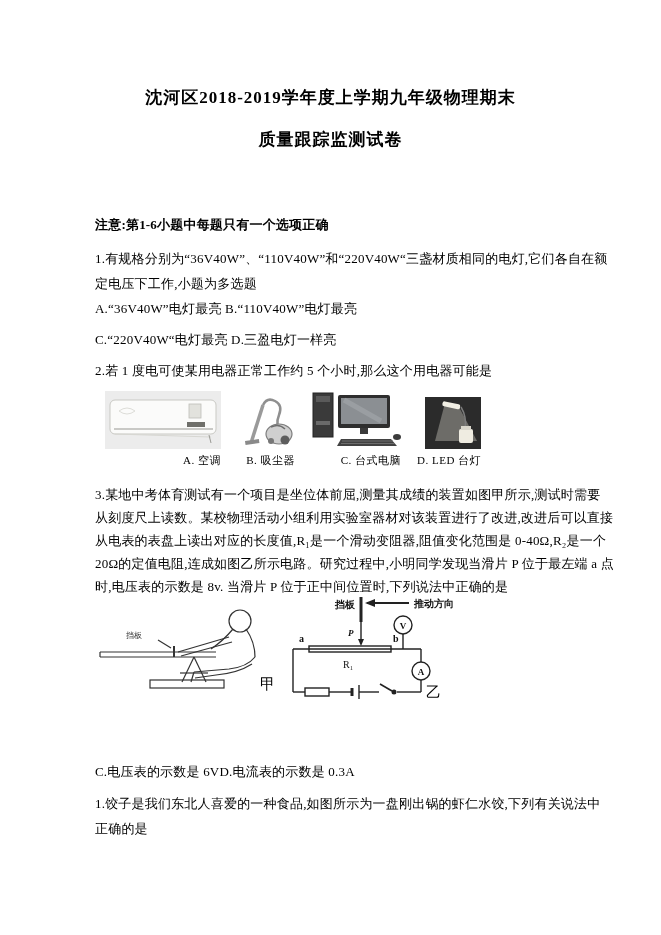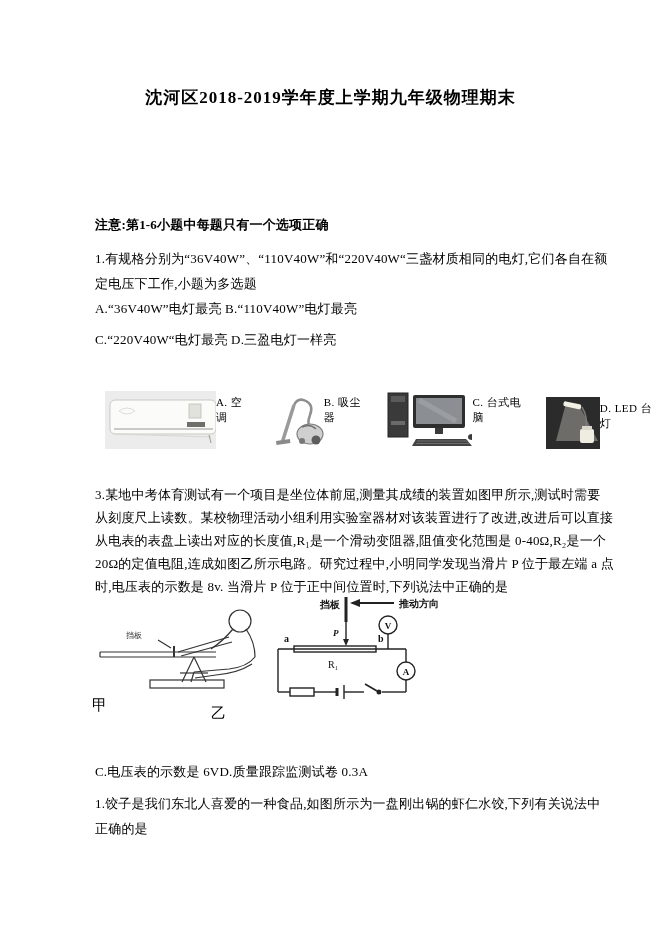--- a/index.html
+++ b/index.html
@@ -7,44 +7,46 @@
     position:relative;width:661px;height:885px;background:#ffffff;
     overflow:hidden;color:#000;
     font-family:"Liberation Serif","DejaVu Serif",serif;
   }
   .blk{position:absolute;left:95px;font-size:13px;line-height:23px;white-space:nowrap;letter-spacing:.2px;}
   .title-line{left:0;width:661px;text-align:center;font-weight:bold;font-size:17px;letter-spacing:1px;}
   .intro{line-height:25px;}
   .note{font-weight:bold;}
   .q1para,.q4para{line-height:25px;}
   .appl-row{position:absolute;left:105px;top:391px;display:flex;align-items:flex-end;gap:16px;}
-  .appl{display:flex;flex-direction:row;align-items:flex-start;}
+  .appl{display:flex;flex-direction:column;align-items:flex-end;}
   .appl-label{font-size:11px;margin-top:4px;letter-spacing:.5px;}
   .fig-row{position:absolute;left:92px;top:594px;display:flex;align-items:flex-start;}
-  .fig-item{display:flex;flex-direction:column;align-items:flex-start;}
+  .fig-item{display:flex;flex-direction:row;align-items:flex-end;}
   .fig-caption{font-size:15px;margin-top:2px;}
   .fig-caption-yi{font-size:15px;margin-top:2px;margin-left:-55px;}
   svg text{font-family:"Liberation Serif","DejaVu Serif",serif;}
 </style>
 </head>
 <body>
 
 <div class="page">
 
   <div class="blk title-line" style="top:86px">沈河区2018-2019学年度上学期九年级物理期末</div>
+  <div class="blk title-line" style="top:128px">质量跟踪监测试卷</div>
 
   <div class="blk note" style="top:213px">注意:第1-6小题中每题只有一个选项正确</div>
 
   <div class="blk q1para" style="top:246px">
     <div>1.有规格分别为“36V40W”、“110V40W”和“220V40W“三盏材质相同的电灯,它们各自在额</div>
     <div>定电压下工作,小题为多选题</div>
   </div>
   <div class="blk" style="top:297px">A.“36V40W”电灯最亮 B.“110V40W”电灯最亮</div>
   <div class="blk" style="top:328px">C.“220V40W“电灯最亮 D.三盈电灯一样亮</div>
 
+  <div class="blk" style="top:359px">2.若 1 度电可使某用电器正常工作约 5 个小时,那么这个用电器可能是</div>
 
   <div class="appl-row">
     <div class="appl">
       <svg width="116" height="58">
         <rect x="0" y="0" width="116" height="58" fill="#ececec"></rect>
         <rect x="5" y="9" width="106" height="34" rx="5" fill="#fbfbfa" stroke="#c9c9c4" stroke-width="1"></rect>
         <path d="M14 20 q8 -6 16 0 q-8 6 -16 0" fill="none" stroke="#ddddd8" stroke-width="1"></path>
         <rect x="84" y="13" width="12" height="14" fill="#e2e2dd" stroke="#bdbdb8" stroke-width="0.8"></rect>
         <rect x="82" y="31" width="18" height="5" fill="#6f6f6a"></rect>
         <line x1="9" y1="38" x2="108" y2="38" stroke="#b9b9b4" stroke-width="1.4"></line>
@@ -176,20 +178,20 @@
         <text x="112" y="48" font-size="10" font-weight="bold" fill="#111">b</text>
         <text x="62" y="74" font-size="10" fill="#111">R₁</text>
         <text x="28" y="115" font-size="10" fill="#111">R₂</text>
         <text x="122" y="35" font-size="9" font-weight="bold" fill="#111" text-anchor="middle">V</text>
         <text x="140" y="81" font-size="9" font-weight="bold" fill="#111" text-anchor="middle">A</text>
       </svg>
       <div class="fig-caption-yi">乙</div>
     </div>
   </div>
 
-  <div class="blk" style="top:760px">C.电压表的示数是 6VD.质量跟踪监测试卷 0.3A</div>
+  <div class="blk" style="top:760px">C.电压表的示数是 6VD.电流表的示数是 0.3A</div>
 
   <div class="blk q4para" style="top:791px">
     <div>1.饺子是我们东北人喜爱的一种食品,如图所示为一盘刚出锅的虾仁水饺,下列有关说法中</div>
     <div>正确的是</div>
   </div>
 
 </div>
 
 </body></html>

